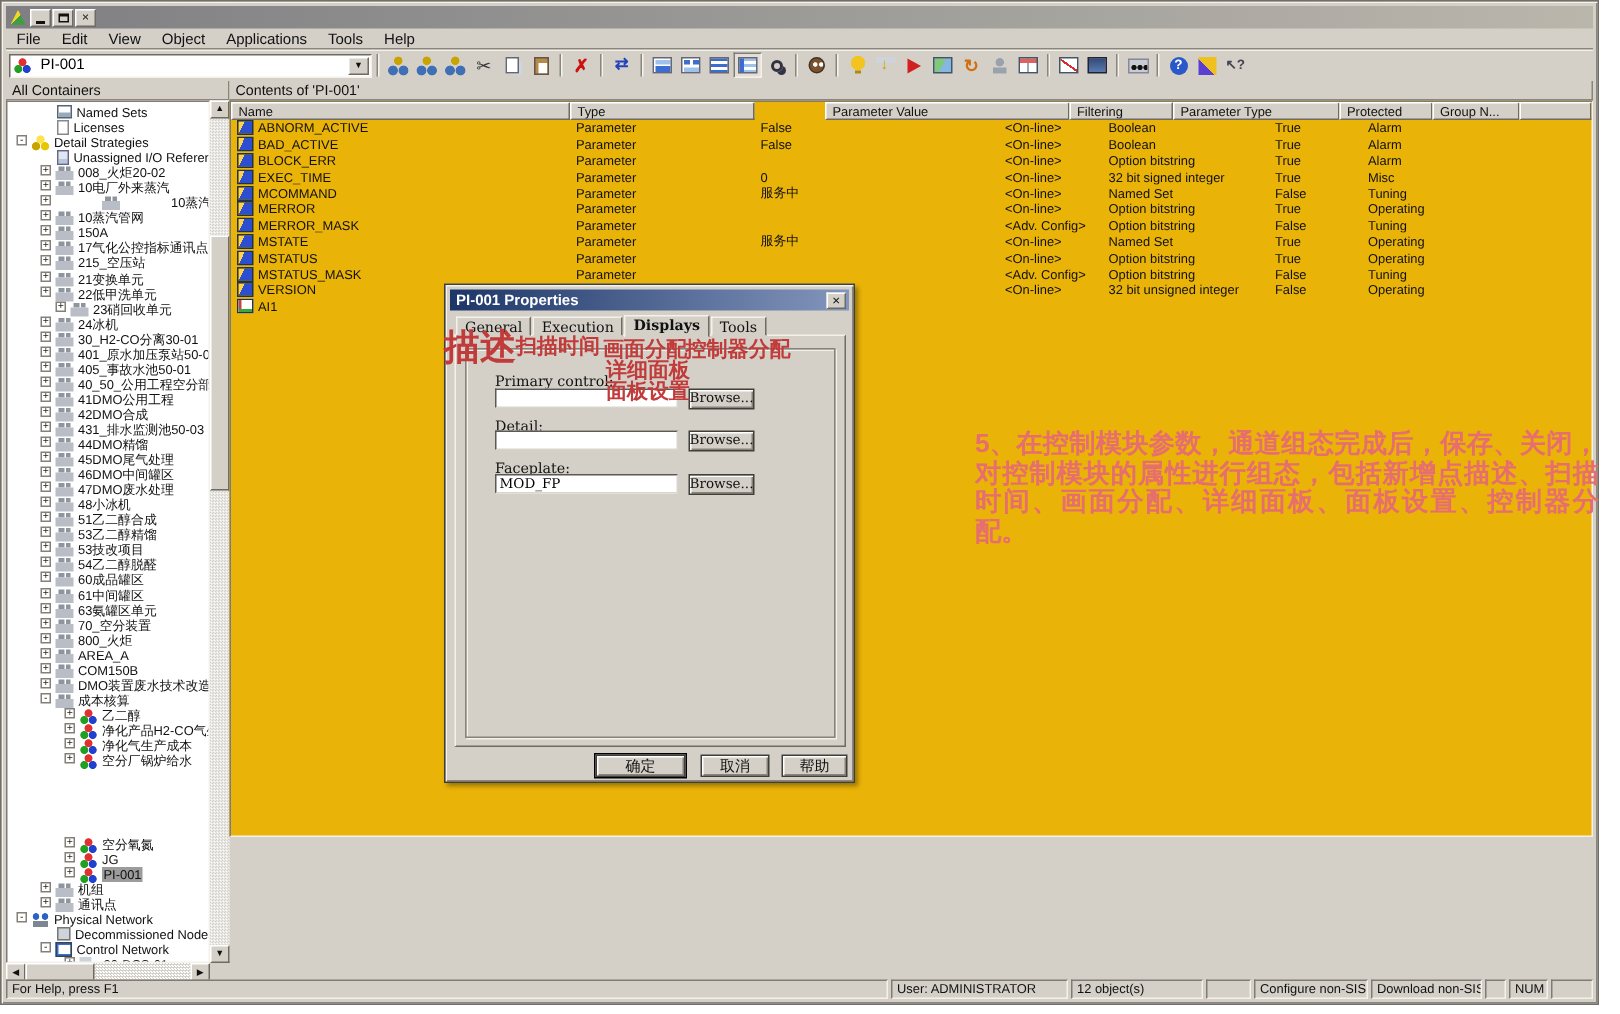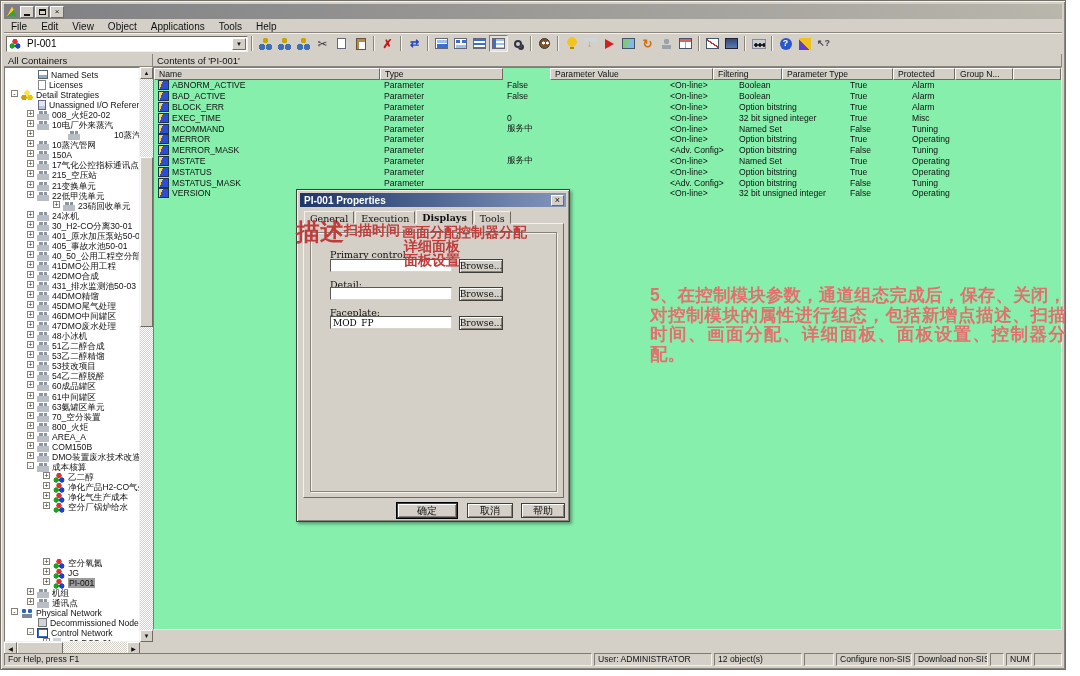--- a/index.html
+++ b/index.html
@@ -105,21 +105,21 @@
   .vscroll{position:absolute;right:0;top:0;width:13px;bottom:12px;background:repeating-conic-gradient(#fff 0 25%,#d4d0c8 0 50%) 0 0/2px 2px;}
   .hscroll{position:absolute;left:0;bottom:0;height:12px;right:13px;background:repeating-conic-gradient(#fff 0 25%,#d4d0c8 0 50%) 0 0/2px 2px;display:flex;}
   .sbtn{width:13px;height:12px;background:#d4d0c8;border:1px solid;border-color:#fff #6f6b63 #6f6b63 #fff;
     display:flex;align-items:center;justify-content:center;font-size:6px;color:#111;flex:0 0 auto;}
   .vscroll .sbtn{width:13px;height:12px;}
   .vthumb{position:absolute;left:0;top:90px;width:13px;height:170px;background:#d4d0c8;border:1px solid;border-color:#fff #6f6b63 #6f6b63 #fff;}
   .hthumb{width:46px;height:12px;background:#d4d0c8;border:1px solid;border-color:#fff #6f6b63 #6f6b63 #fff;}
   .hfill{flex:1;}
   .scorner{position:absolute;right:0;bottom:0;width:13px;height:12px;background:#d4d0c8;}
   
-  .list-panel{position:absolute;left:152px;top:66px;right:3px;height:563px;background:#86efac;
+  .list-panel{position:absolute;left:152px;top:66px;right:3px;height:491px;background:#eab308;
     border:1px solid;border-color:#807c74 #f4f1ea #f4f1ea #807c74;overflow:hidden;}
   .lheader{display:flex;height:12px;}
   .lh{flex:0 0 auto;background:#d4d0c8;border:1px solid;border-color:#fff #6f6b63 #6f6b63 #fff;
     font-size:8.6px;padding:0 0 0 4px;white-space:nowrap;overflow:hidden;color:#111;}
   .lh.fill{flex:1;}
   .lrow{display:flex;height:10.8px;align-items:center;font-size:8.6px;color:#111;}
   .lc{flex:0 0 auto;padding-left:4px;white-space:nowrap;overflow:hidden;display:flex;align-items:center;}
   .p-param{width:11px;height:10px;background:linear-gradient(115deg,#ffd34d 0 32%,#2b4fd0 32%);border:1px solid #234;margin-right:3px;flex:0 0 auto;}
   .p-ai{width:11px;height:10px;background:#fff;border:1px solid #234;box-shadow:inset 0 -2px 0 #39a839,inset 2px 0 0 #d04040;margin-right:3px;flex:0 0 auto;}
   
@@ -354,21 +354,21 @@
         <div class="trow" style="padding-left: 22px;">
           <span class="texp">+</span>
           <span class="tico area"></span>
           <span class="tlab">21变换单元</span>
         </div>
         <div class="trow" style="padding-left: 22px;">
           <span class="texp">+</span>
           <span class="tico area"></span>
           <span class="tlab">22低甲洗单元</span>
         </div>
-        <div class="trow" style="padding-left: 32px; margin-left: 16px;">
+        <div class="trow" style="padding-left: 32px;">
           <span class="texp">+</span>
           <span class="tico area"></span>
           <span class="tlab">23硝回收单元</span>
         </div>
         <div class="trow" style="padding-left: 22px;">
           <span class="texp">+</span>
           <span class="tico area"></span>
           <span class="tlab">24冰机</span>
         </div>
         <div class="trow" style="padding-left: 22px;">
@@ -698,20 +698,29 @@
           <span class="lc" style="width: 58px;">Tuning</span>
         </div>
         <div class="lrow">
           <span class="lc" style="width: 226px;"><span class="p-param"></span>VERSION</span>
           <span class="lc" style="width: 123px;">Parameter</span>
           <span class="lc" style="width: 163px;">1</span>
           <span class="lc" style="width: 69px;">&lt;On-line&gt;</span>
           <span class="lc" style="width: 111px;">32 bit unsigned integer</span>
           <span class="lc" style="width: 62px;">False</span>
           <span class="lc" style="width: 58px;">Operating</span>
+        </div>
+        <div class="lrow">
+          <span class="lc" style="width: 226px;"><span class="p-ai"></span>AI1</span>
+          <span class="lc" style="width: 123px;"></span>
+          <span class="lc" style="width: 163px;"></span>
+          <span class="lc" style="width: 69px;"></span>
+          <span class="lc" style="width: 111px;"></span>
+          <span class="lc" style="width: 62px;"></span>
+          <span class="lc" style="width: 58px;"></span>
         </div>
       </div>
   </div>
 
   <div class="statusbar" id="statusbar">
       <div class="scell flex">For Help, press F1</div>
       <div class="scell" style="width: 118px;">User: ADMINISTRATOR</div>
       <div class="scell" style="width: 88px;">12 object(s)</div>
       <div class="scell" style="width: 30px;"></div>
       <div class="scell" style="width: 76px;">Configure non-SIS</div>

